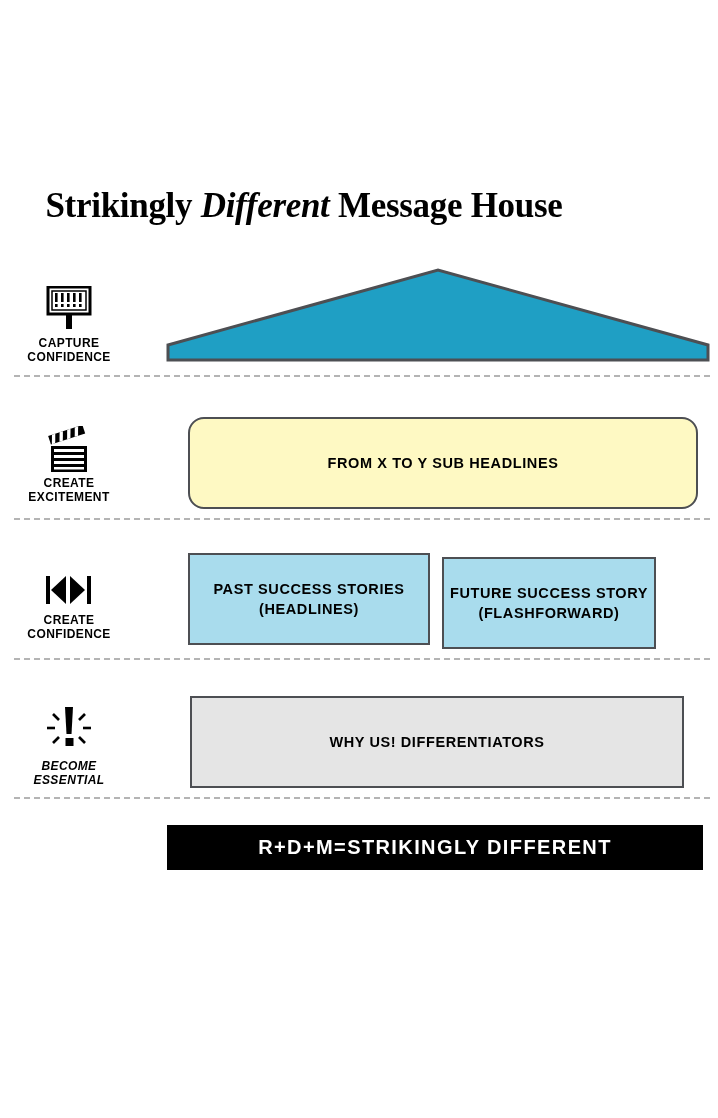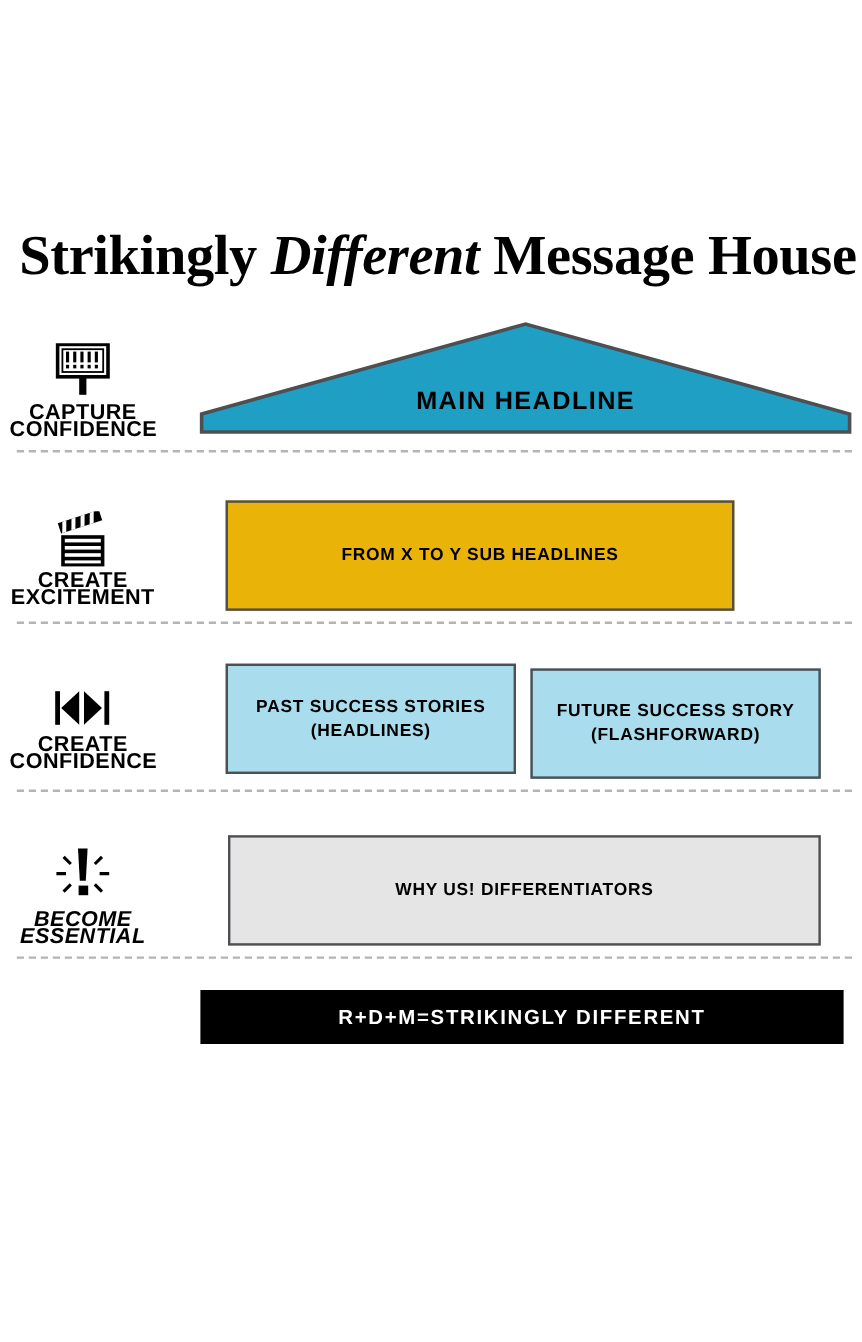--- a/index.html
+++ b/index.html
@@ -12,26 +12,26 @@
     height: 1118px;
     position: relative;
     font-family: "Liberation Sans", sans-serif;
     overflow: hidden;
   }
 
   
   .page-title {
     position: absolute;
     top: 186px;
-    left: 16px;
+    left: 0;
     width: 608px;
     text-align: center;
     font-family: "Liberation Serif", serif;
     font-weight: bold;
-    font-size: 47px;
+    font-size: 35px;
     letter-spacing: -0.3px;
     color: #000000;
     white-space: nowrap;
   }
   .page-title .em {
     font-style: italic;
   }
 
   
   .house {
@@ -49,21 +49,21 @@
     width: 718px;
   }
 
   .row-label {
     position: absolute;
     left: 8px;
     width: 122px;
     text-align: center;
     color: #000000;
     font-weight: bold;
-    font-size: 18px;
+    font-size: 12px;
     line-height: 14px;
     letter-spacing: 0.4px;
     font-family: "Liberation Sans", sans-serif;
   }
 
   .icon-wrap {
     position: absolute;
     left: 8px;
     width: 122px;
     display: flex;
@@ -118,21 +118,21 @@
   }
 
   .foundation {
     position: absolute;
     box-sizing: border-box;
     background: #000000;
     display: flex;
     align-items: center;
     justify-content: center;
     color: #ffffff;
-    font-size: 17px;
+    font-size: 20px;
     font-weight: bold;
     letter-spacing: 1.4px;
   }
 
   
   svg.icon { display: block; }
 </style>
 </head>
 <body>
 
@@ -164,21 +164,20 @@
 
     <div class="row-label" style="top:336px;">
       <div>CAPTURE</div>
       <div>CONFIDENCE</div>
     </div>
 
     <div class="roof">
       <svg width="544" height="94" viewBox="0 0 544 94" aria-hidden="true">
         <polygon points="2,77 272,2 542,77 542,92 2,92" fill="#1f9fc4" stroke="#4d4f53" stroke-width="3" stroke-linejoin="miter"></polygon>
       </svg>
-      <div class="roof-text">MAIN HEADLINE</div>
     </div>
 
     <div class="divider" style="top:375px;"></div>
   </div>
 
   <div class="row">
 
     <div class="icon-wrap" style="top:426px;height:48px;">
       <svg class="icon" width="44" height="48" viewBox="0 0 44 48" aria-hidden="true">
         <g transform="rotate(-18 9 18)">
@@ -198,21 +197,21 @@
           <rect x="7" y="41" width="30" height="2.5"></rect>
         </g>
       </svg>
     </div>
 
     <div class="row-label" style="top:476px;">
       <div>CREATE</div>
       <div>EXCITEMENT</div>
     </div>
 
-    <div class="box" style="left:188px;top:417px;width:424px;height:92px;background:#eab308;">
+    <div class="box" style="left:188px;top:417px;width:510px;height:92px;background:#fef9c3;border-radius:16px;">
       <span>FROM X TO Y SUB HEADLINES</span>
     </div>
 
     <div class="divider" style="top:518px;"></div>
   </div>
 
   <div class="row">
 
     <div class="icon-wrap" style="top:567px;height:40px;">
       <svg class="icon" width="48" height="34" viewBox="0 0 48 34" aria-hidden="true">
@@ -230,21 +229,21 @@
       <div>CONFIDENCE</div>
     </div>
 
     <div class="box" style="left:188px;top:553px;width:242px;height:92px;background:#a9dced;">
       <span>
         <span>PAST SUCCESS STORIES</span><br>
         <span>(HEADLINES)</span>
       </span>
     </div>
 
-    <div class="box" style="left:442px;top:557px;width:242px;height:92px;background:#a9dced;">
+    <div class="box" style="left:442px;top:557px;width:214px;height:92px;background:#a9dced;">
       <span>
         <span>FUTURE SUCCESS STORY</span><br>
         <span>(FLASHFORWARD)</span>
       </span>
     </div>
 
     <div class="divider" style="top:658px;"></div>
   </div>
 
   <div class="row">

